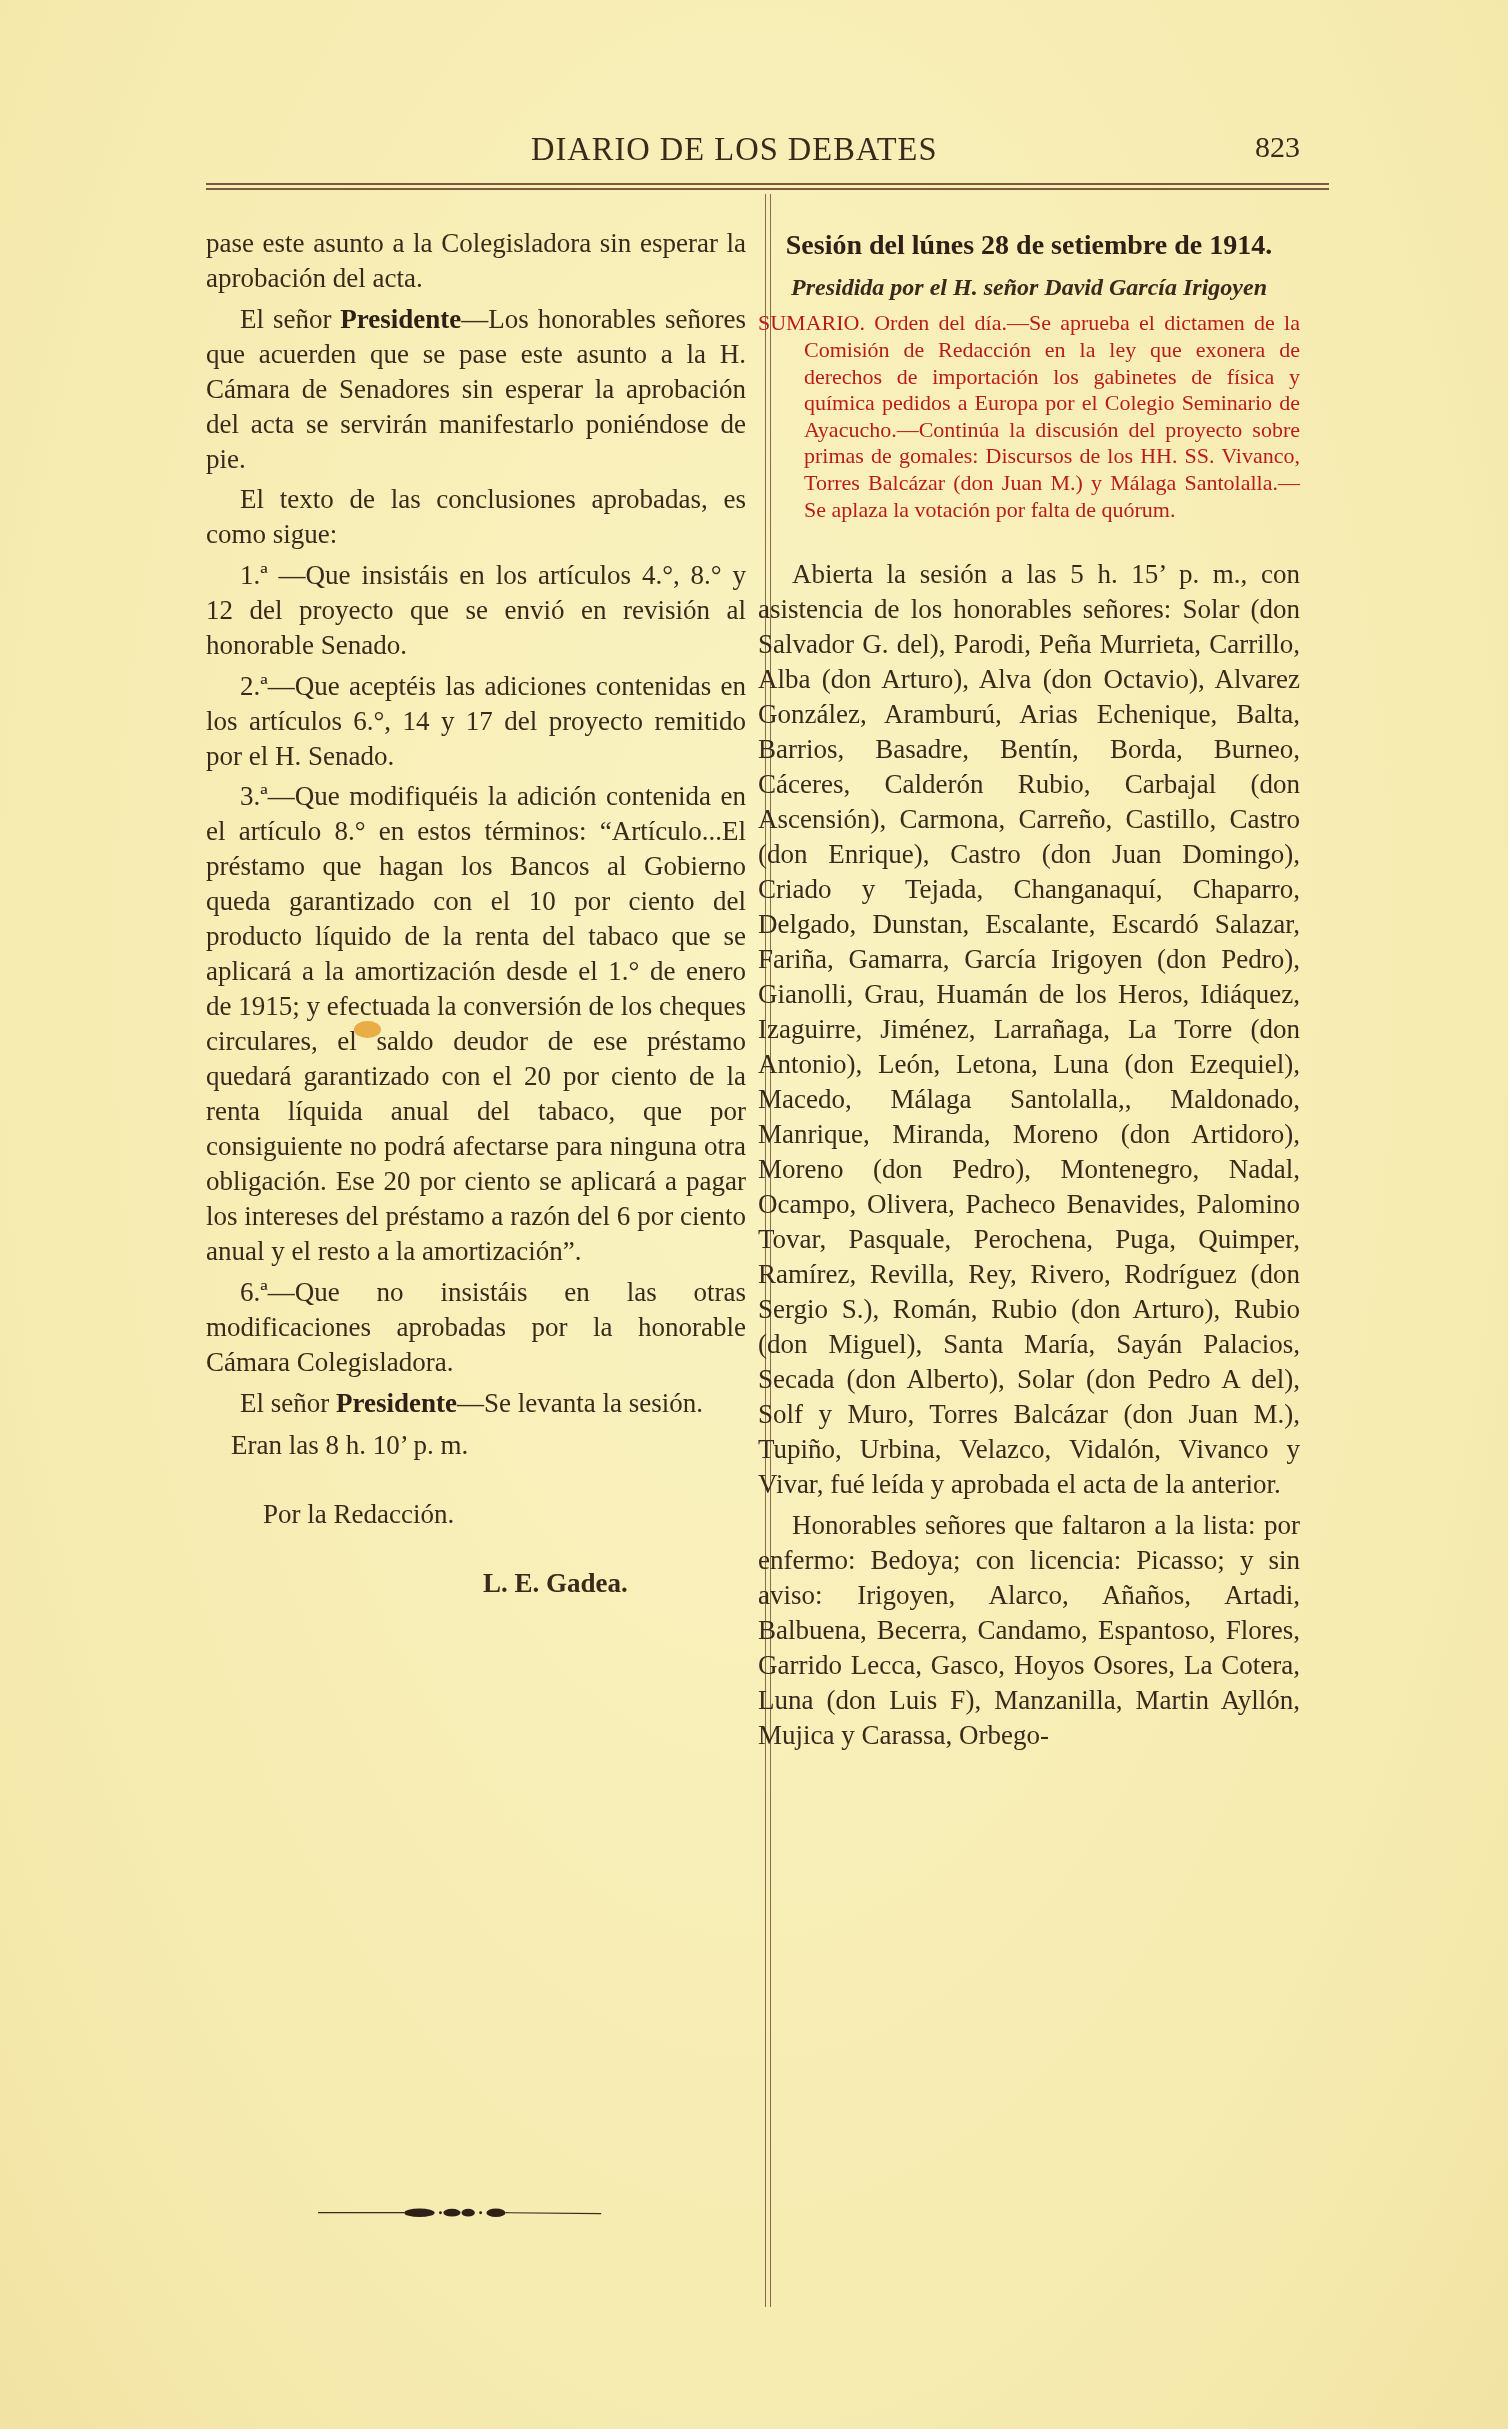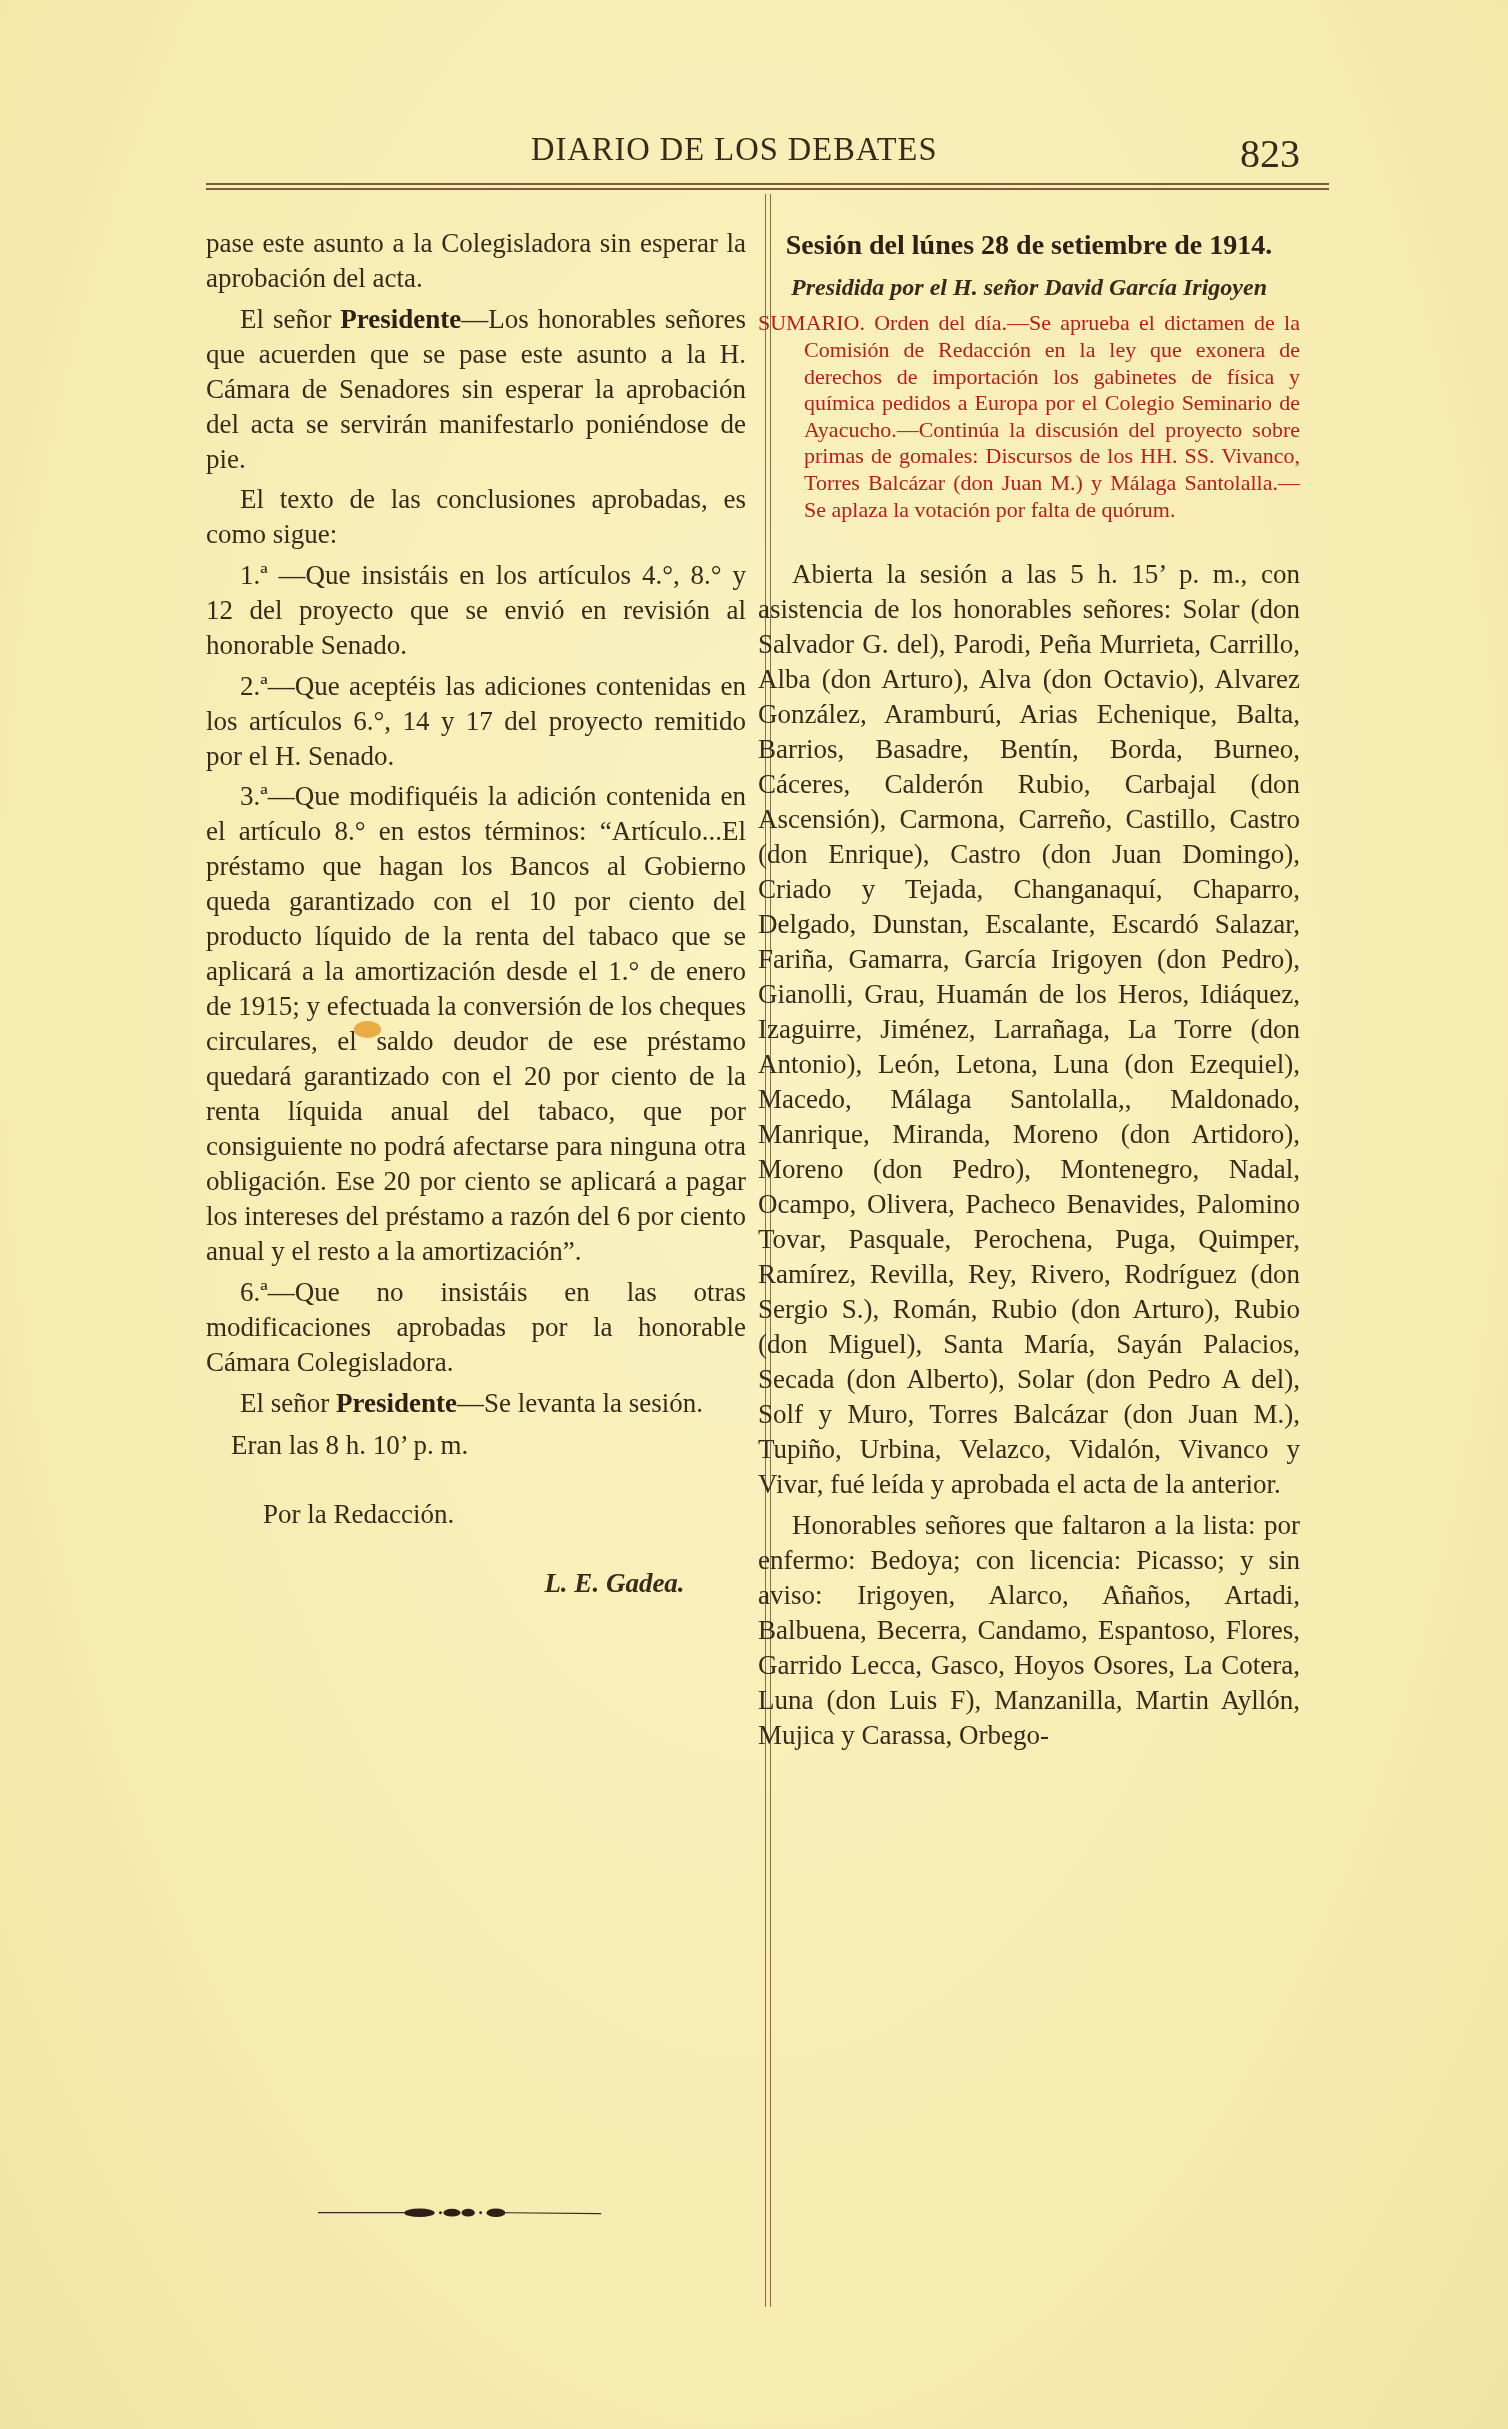--- a/index.html
+++ b/index.html
@@ -29,21 +29,21 @@
       top: 0;
       font-size: 32.5px;
       letter-spacing: 1px;
       color: #3a2a1c;
       transform: scaleY(1.05);
     }
     .page-number {
       position: absolute;
       right: 29px;
       top: 0;
-      font-size: 40px;
+      font-size: 30px;
       color: #3a2a1c;
     }
     .rule {
       position: absolute;
       left: 206px;
       width: 1123px;
       height: 1.9px;
       background: #7a5a3a;
     }
     .rule.r1 { top: 183px; }
@@ -95,22 +95,21 @@
       line-height: 26.6px;
       text-align: justify;
       padding-left: 46px;
       text-indent: -46px !important;
       margin: 0 0 34px 0 !important;
       color: #b91c1c;
     }
     .closing-time { text-indent: 25px !important; text-align: left; margin-top: 7.6px !important; }
     .by-redaction { text-indent: 57px !important; text-align: left; margin-top: 34px !important; }
     .signature {
-      text-align: center;
-      font-style: italic;
+      text-align: left;
       font-weight: bold;
       text-indent: 277px !important;
       margin-top: 34px !important;
     }
     .ornament {
       position: absolute;
       left: 318px;
       top: 2206px;
       width: 287px;
       height: 13.4px;

